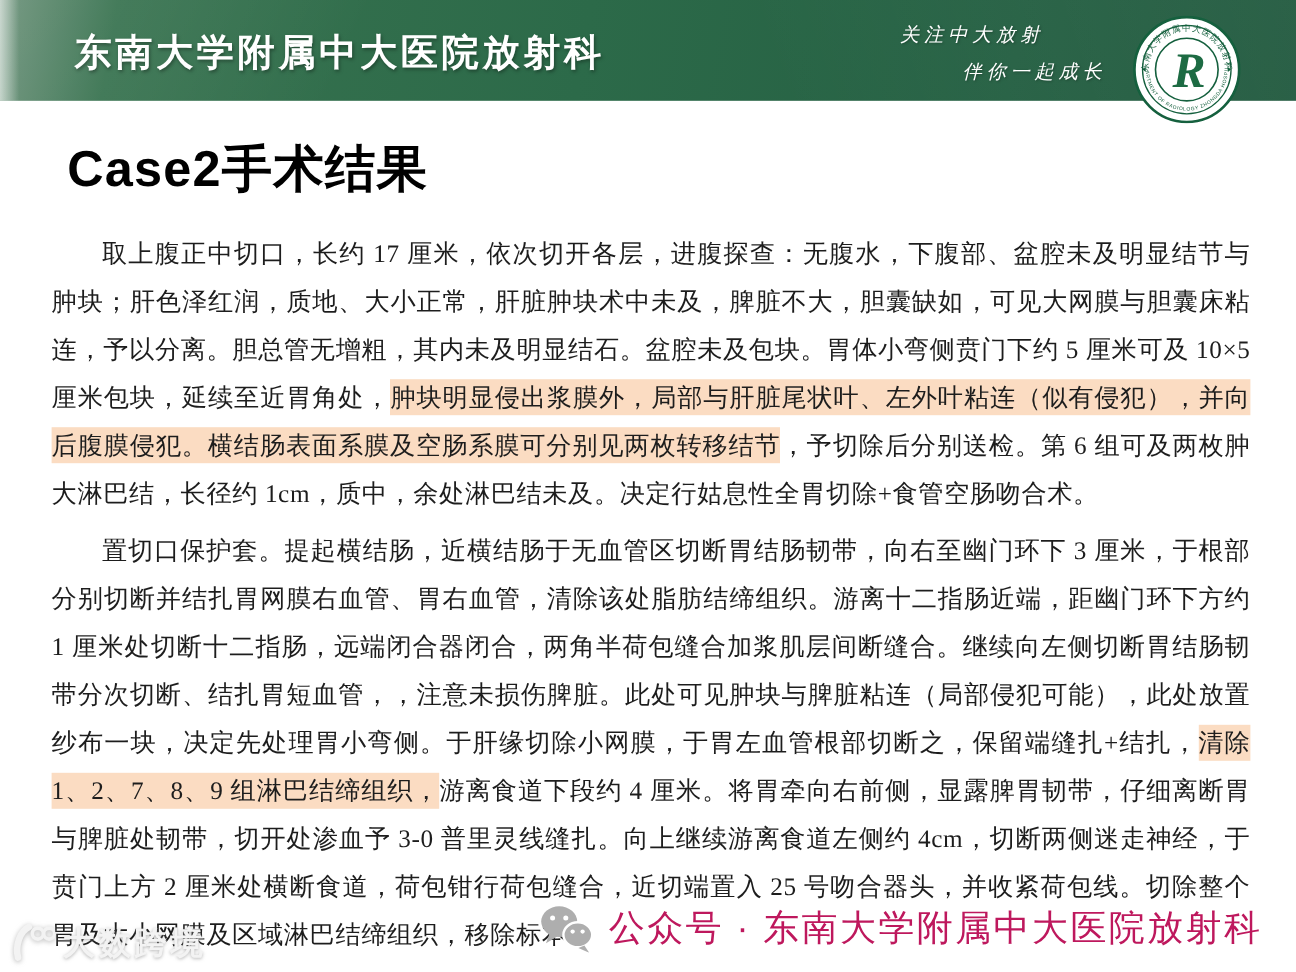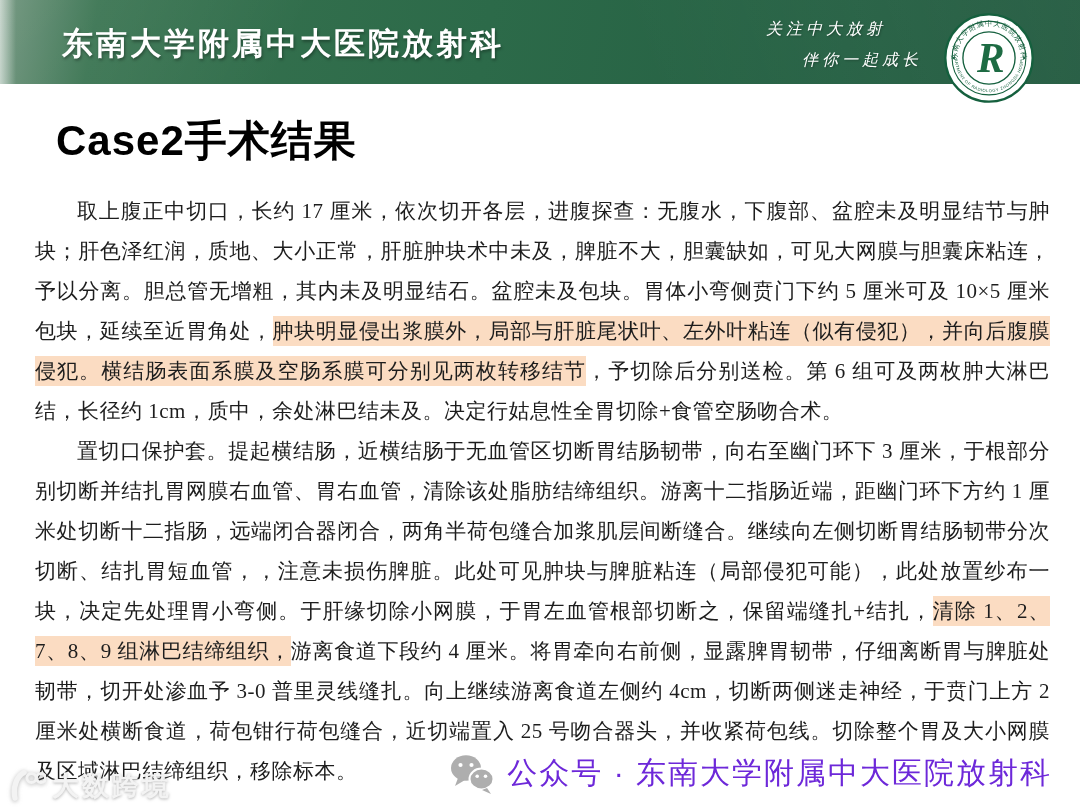--- a/index.html
+++ b/index.html
@@ -30,45 +30,45 @@
     color:#fff;font-size:31px;font-weight:bold;letter-spacing:3px;
     font-family:"Liberation Serif","DejaVu Serif",serif;
     text-shadow:1px 2px 3px rgba(0,0,0,.35);
   }
   .banner-slogan{
     position:absolute;right:158px;top:13px;z-index:2;
     color:#fff;font-style:italic;font-size:16px;line-height:31px;
     font-family:"DejaVu Serif",serif;letter-spacing:4px;
     text-shadow:1px 1px 2px rgba(0,0,0,.3);
   }
-  .banner-slogan .l2{margin-left:36px;}
+  .banner-slogan .l2{margin-left:52px;}
 
   .logo-badge{position:absolute;right:46px;top:13px;width:90px;height:90px;z-index:3;}
   .logo-badge svg{display:block;}
 
   
   .main-area{position:absolute;top:88px;left:0;right:0;}
   .page-title{
     margin:25px 4px 0 56px;
     font-size:42px;font-weight:bold;color:#000;letter-spacing:1px;
     font-family:"Liberation Sans","DejaVu Sans",sans-serif;
   }
   .body-text{
     margin:22px 30px 0 35px;
     font-size:21px;line-height:40px;color:#1d1d1d;
     text-align:justify;letter-spacing:.5px;
   }
-  .body-text p{margin:0;text-indent:2em;}
+  .body-text p{margin:8px;text-indent:2em;}
   .hl{background:#fbdcc2;padding:3px 0;}
 
   
   .wechat-watermark{
     position:absolute;right:28px;bottom:16px;z-index:4;
     display:flex;align-items:center;gap:12px;
-    color:#6d28d9;font-size:30px;letter-spacing:2px;
+    color:#be185d;font-size:30px;letter-spacing:2px;
     font-family:"Liberation Sans","DejaVu Sans",sans-serif;
   }
   .corner-watermark{
     position:absolute;left:8px;bottom:6px;z-index:4;
     display:flex;align-items:center;gap:6px;
     color:#f3f3f3;font-size:27px;font-weight:bold;letter-spacing:3px;
     font-family:"Liberation Sans","DejaVu Sans",sans-serif;
     text-shadow:0 1px 3px rgba(130,130,130,.6);
   }
   .corner-watermark svg{filter:drop-shadow(0 1px 2px rgba(130,130,130,.55));}

